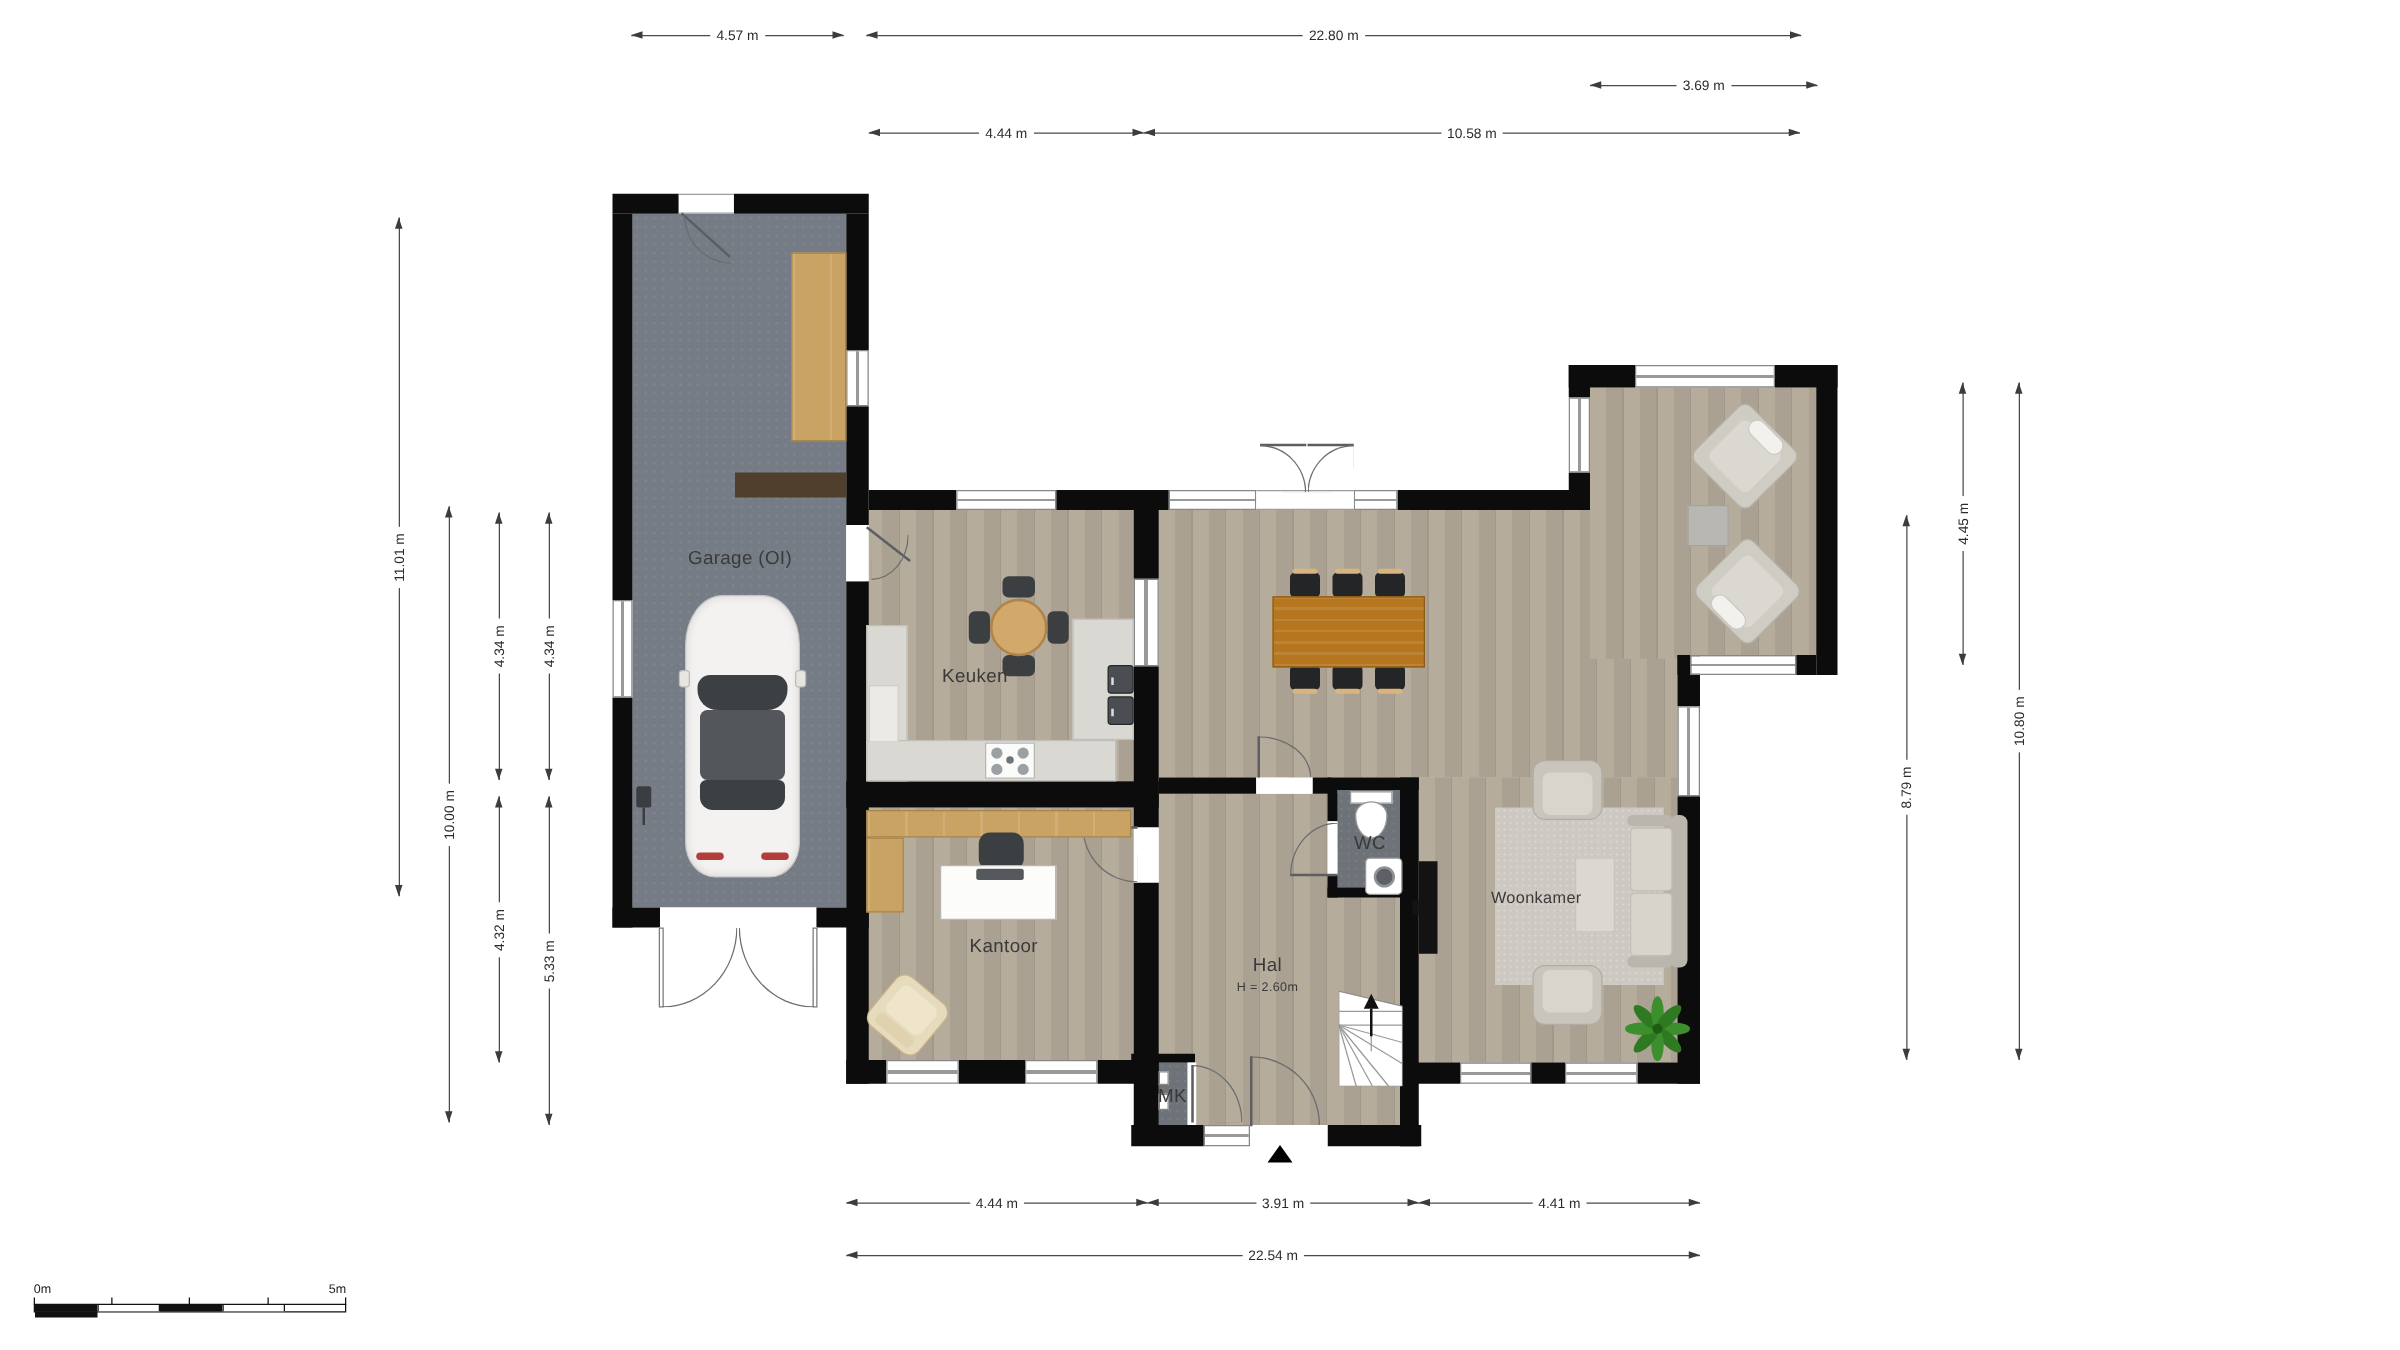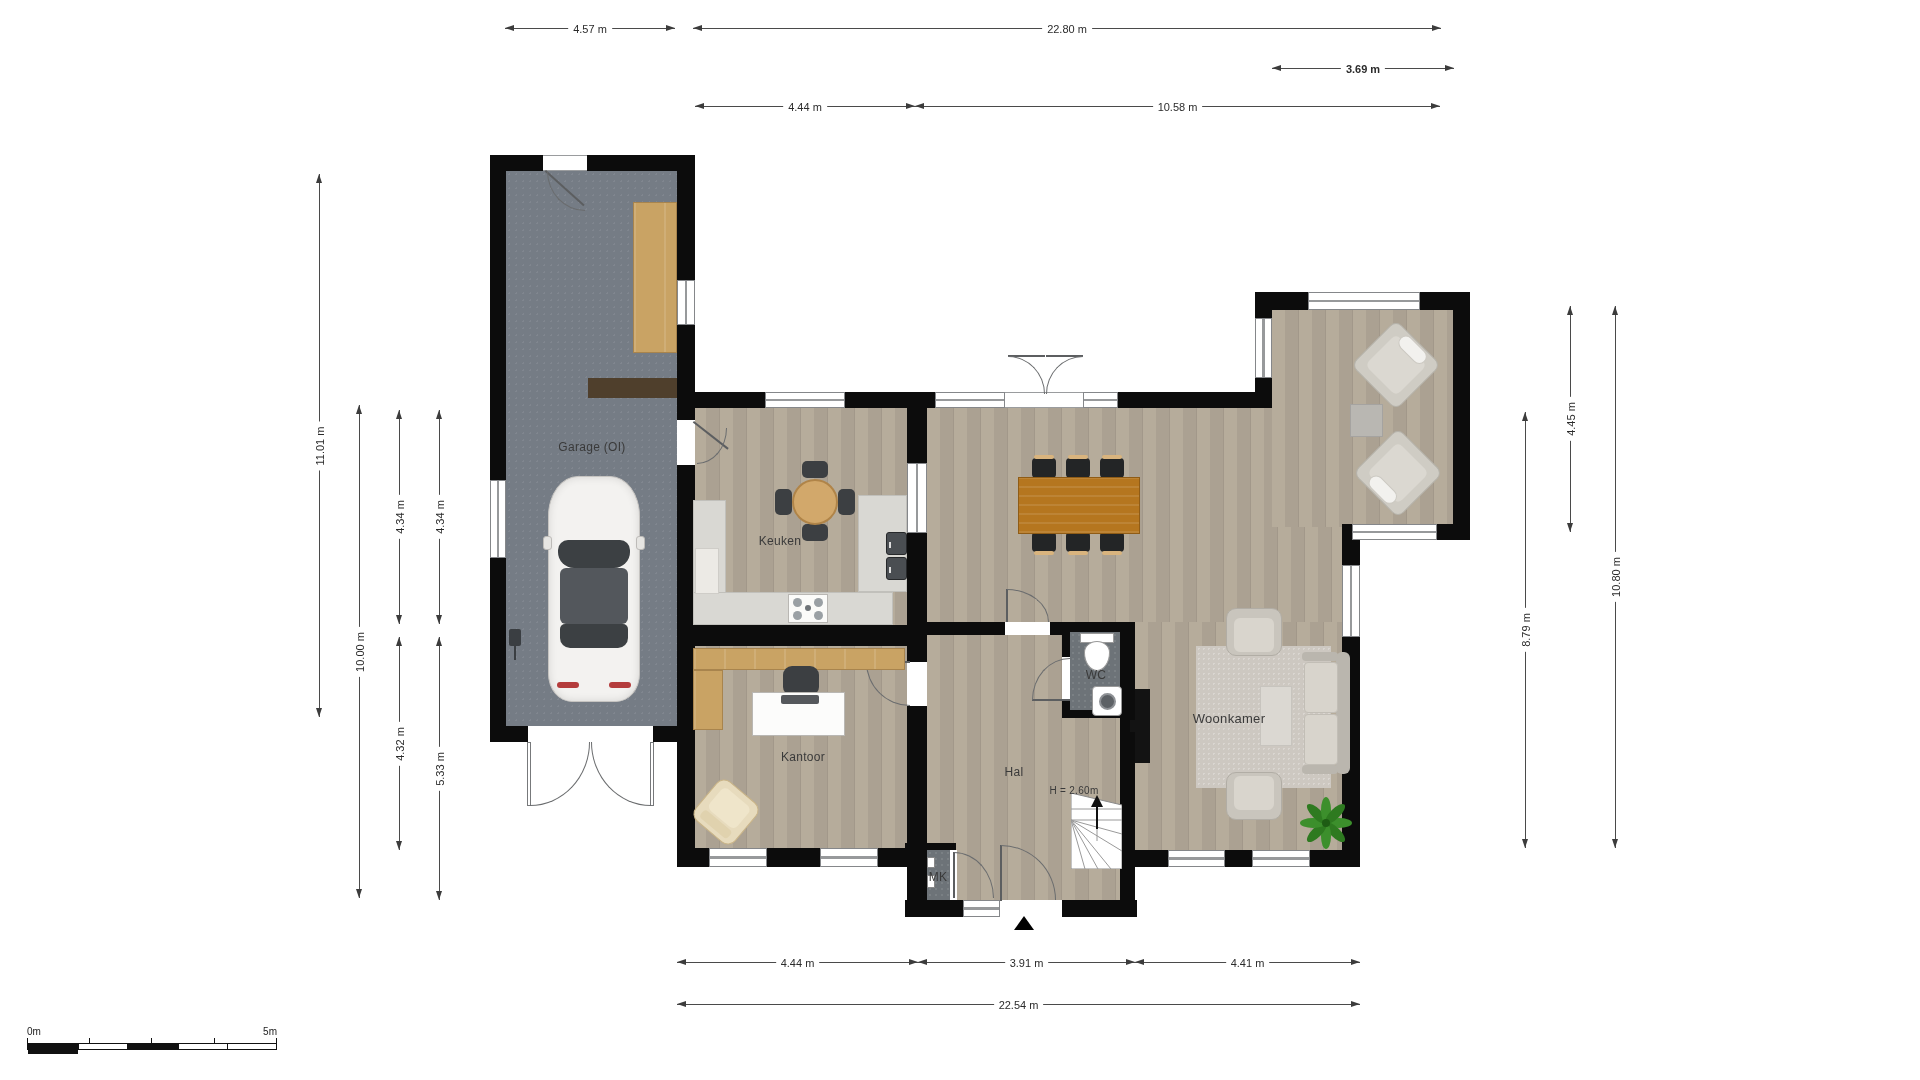--- a/index.html
+++ b/index.html
@@ -21,21 +21,21 @@
   .opening{position:absolute;background:#fff;}
   .sill{position:absolute;background:#fff;border-top:1px solid #9a9c9e;border-bottom:1px solid #9a9c9e;box-sizing:border-box;}
   .leaf{position:absolute;background:#5c5e60;}
   .leafw{position:absolute;background:#fff;border:1px solid #77797b;box-sizing:border-box;}
   .arc{position:absolute;box-sizing:border-box;background:transparent;}
   .arc.ne{border-top:1.5px solid #6a6c6e;border-right:1.5px solid #6a6c6e;border-top-right-radius:100%;}
   .arc.nw{border-top:1.5px solid #6a6c6e;border-left:1.5px solid #6a6c6e;border-top-left-radius:100%;}
   .arc.se{border-bottom:1.5px solid #6a6c6e;border-right:1.5px solid #6a6c6e;border-bottom-right-radius:100%;}
   .arc.sw{border-bottom:1.5px solid #6a6c6e;border-left:1.5px solid #6a6c6e;border-bottom-left-radius:100%;}
   
-  .room-label{position:absolute;color:#3a3a3a;font-size:12px;white-space:nowrap;
+  .room-label{position:absolute;color:#3a3a3a;font-size:15px;white-space:nowrap;
               transform:translate(-50%,-50%);letter-spacing:.3px;}
   .room-label.small{font-size:10px;}
   
   .dim-h{position:absolute;height:0;border-top:1px solid #4a4a4a;}
   .dim-h::before{content:"";position:absolute;left:0;top:-4px;border-top:3.5px solid transparent;
       border-bottom:3.5px solid transparent;border-right:9px solid #3c3c3c;}
   .dim-h::after{content:"";position:absolute;right:0;top:-4px;border-top:3.5px solid transparent;
       border-bottom:3.5px solid transparent;border-left:9px solid #3c3c3c;}
   .dim-v{position:absolute;width:0;border-left:1px solid #4a4a4a;}
   .dim-v::before{content:"";position:absolute;top:0;left:-4px;border-left:3.5px solid transparent;
@@ -325,32 +325,32 @@
       <ellipse cx="41" cy="27" rx="13" ry="5" fill="#3c8f2c" transform="rotate(270 28 27)"></ellipse>
       <ellipse cx="41" cy="27" rx="13" ry="5" fill="#2e7a20" transform="rotate(315 28 27)"></ellipse>
       <circle cx="28" cy="27" r="4" fill="#1e5c14"></circle>
     </g>
   </svg>
 
   <div class="room-label" style="left:592px;top:447px;">Garage (OI)</div>
   <div class="room-label" style="left:780px;top:541px;">Keuken</div>
   <div class="room-label" style="left:803px;top:757px;">Kantoor</div>
   <div class="room-label" style="left:1014px;top:772px;">Hal</div>
-  <div class="room-label small" style="left:1074px;top:790px;">H = 2.60m</div>
+  <div class="room-label small" style="left:1014px;top:790px;">H = 2.60m</div>
   <div class="room-label" style="left:1096px;top:675px;">WC</div>
   <div class="room-label" style="left:938px;top:877px;">MK</div>
   <div class="room-label" style="left:1229px;top:718px;font-size:13px;">Woonkamer</div>
 
   <div class="dim-h" style="left:505px;top:28px;width:170px;">
       <span>4.57 m</span>
     </div>
   <div class="dim-h" style="left:693px;top:28px;width:748px;">
       <span>22.80 m</span>
     </div>
-  <div class="dim-h" style="left:1272px;top:68px;width:182px;font-weight:bold;">
+  <div class="dim-h" style="left:1272px;top:68px;width:182px;">
       <span>3.69 m</span>
     </div>
 
   <div class="dim-h" style="left:695px;top:106px;width:220px;">
       <span>4.44 m</span>
     </div>
   <div class="dim-h" style="left:915px;top:106px;width:525px;">
       <span>10.58 m</span>
     </div>
 

